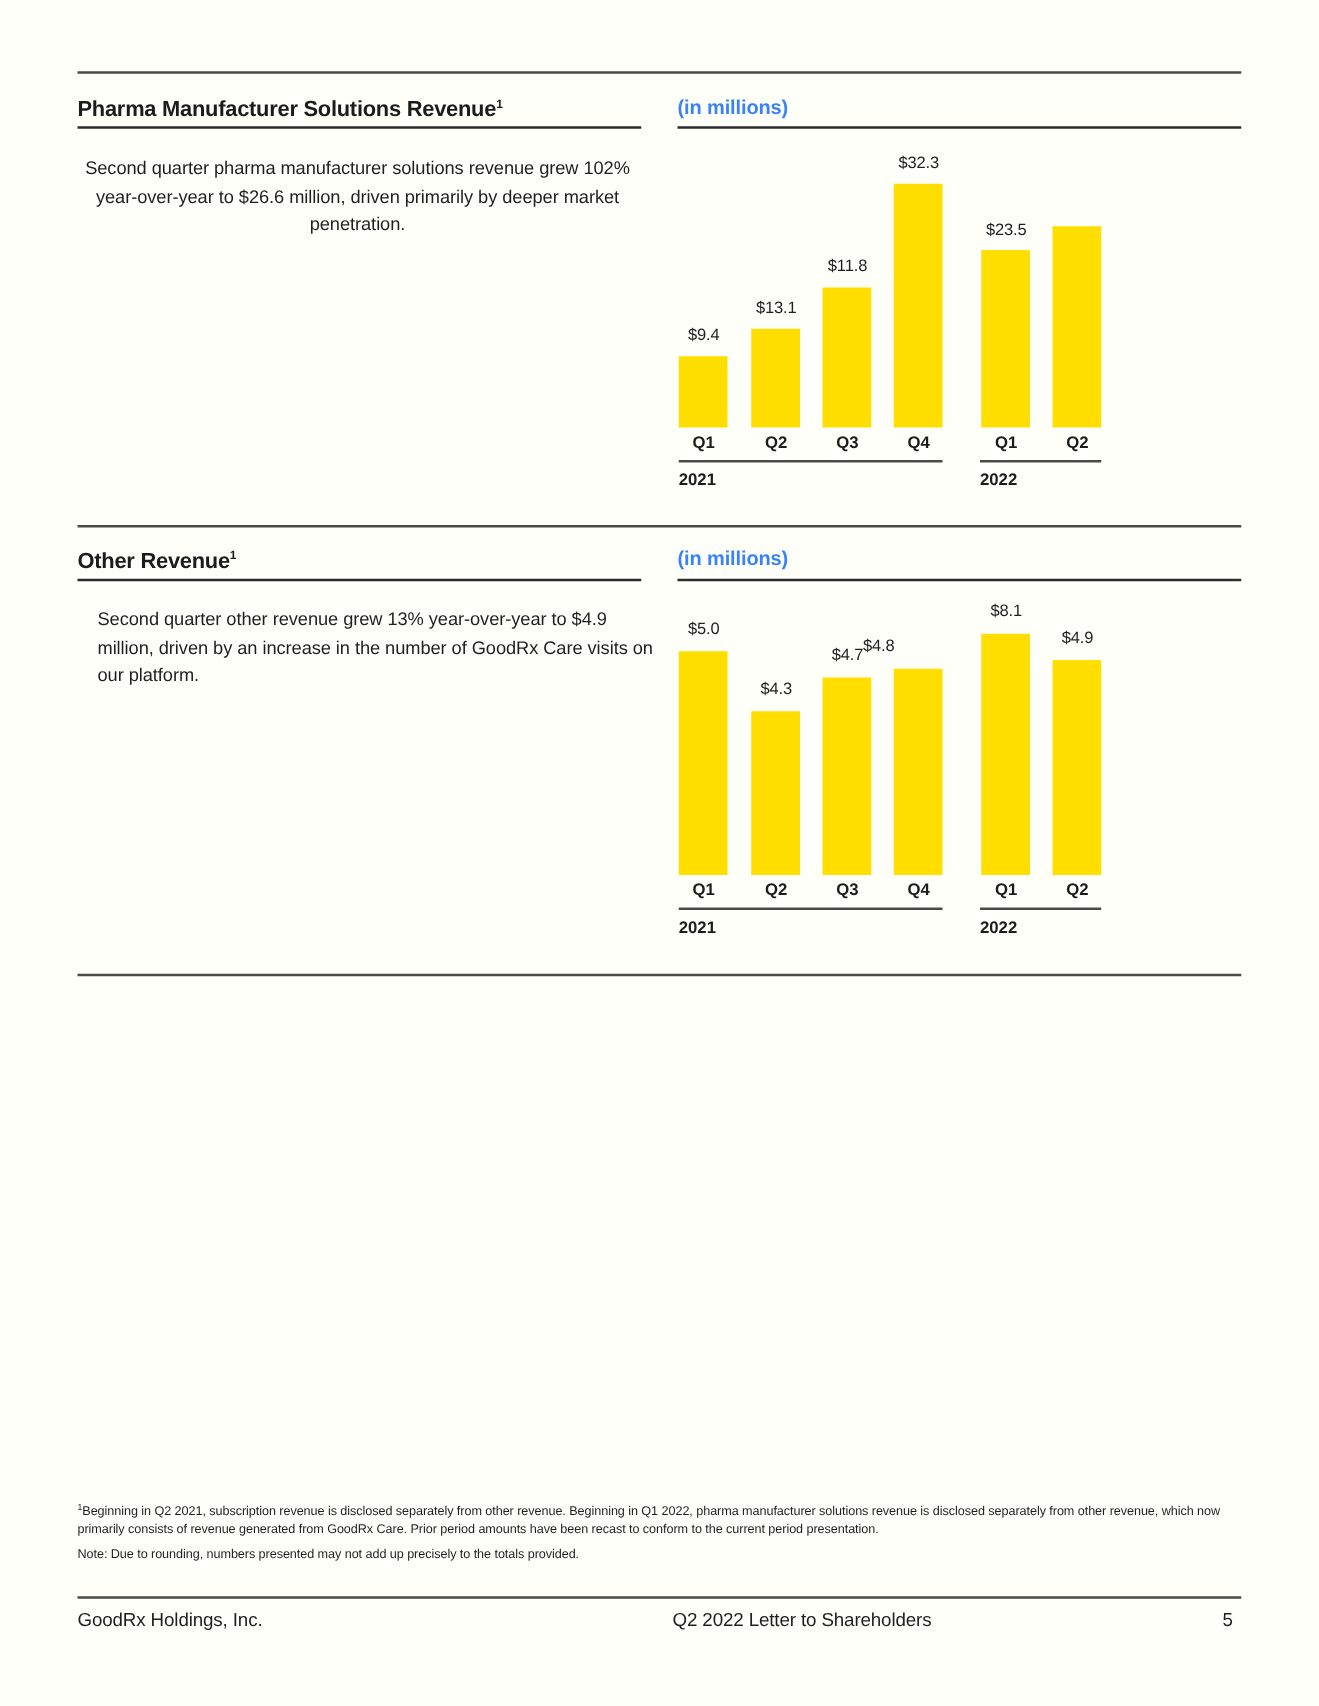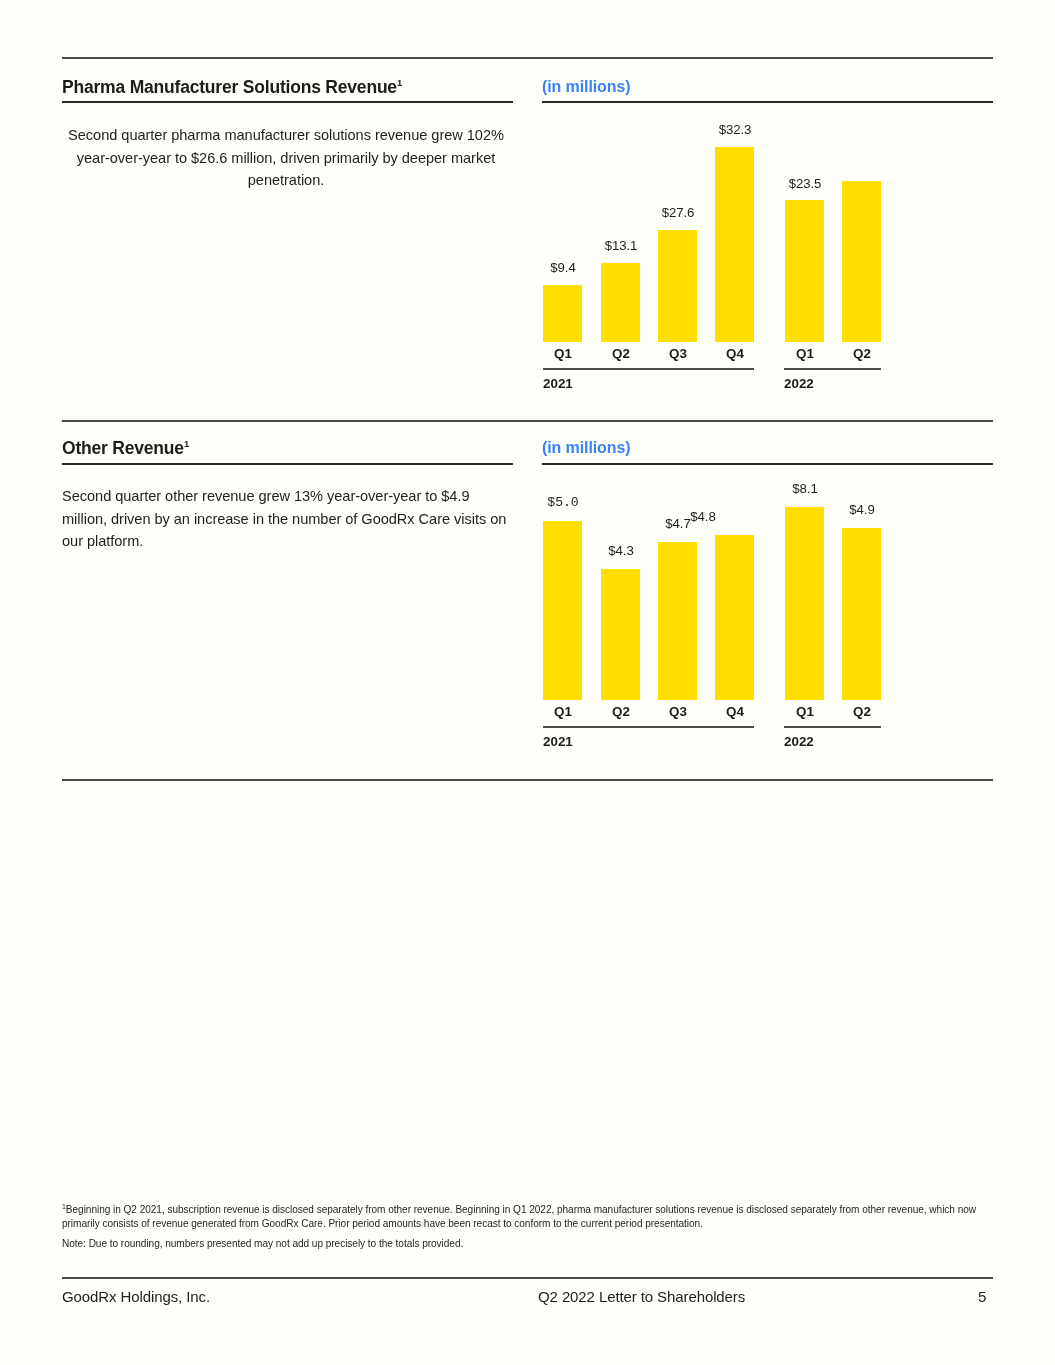--- a/index.html
+++ b/index.html
@@ -152,21 +152,21 @@
   <div class="chart" style="left:0; top:0;">
 
     <div class="bar-value" style="left:523px; top:260px; width:80px;">$9.4</div>
     <div class="bar" style="left:543px; top:285px; width:39px; height:57px;"></div>
     <div class="bar-cat" style="left:523px; top:346px; width:80px;">Q1</div>
 
     <div class="bar-value" style="left:581px; top:238px; width:80px;">$13.1</div>
     <div class="bar" style="left:601px; top:263px; width:39px; height:79px;"></div>
     <div class="bar-cat" style="left:581px; top:346px; width:80px;">Q2</div>
 
-    <div class="bar-value" style="left:638px; top:205px; width:80px;">$27.6</div>
+    <div class="bar-value" style="left:638px; top:205px; width:80px;">$11.8</div>
     <div class="bar" style="left:658px; top:230px; width:39px; height:112px;"></div>
     <div class="bar-cat" style="left:638px; top:346px; width:80px;">Q3</div>
 
     <div class="bar-value" style="left:695px; top:122px; width:80px;">$32.3</div>
     <div class="bar" style="left:715px; top:147px; width:39px; height:195px;"></div>
     <div class="bar-cat" style="left:695px; top:346px; width:80px;">Q4</div>
 
     <div class="bar-value" style="left:765px; top:176px; width:80px;">$23.5</div>
     <div class="bar" style="left:785px; top:200px; width:39px; height:142px;"></div>
     <div class="bar-cat" style="left:765px; top:346px; width:80px;">Q1</div>
@@ -183,25 +183,25 @@
 
   <div class="rule-full" style="top:420px;"></div>
 
   <div class="sec-title" style="left:62px; top:438px;"><span>Other Revenue</span><sup>1</sup></div>
 
   <div class="chart-unit" style="left:542px; top:439px;">(in millions)</div>
 
   <div class="rule-head left" style="top:463px;"></div>
   <div class="rule-head right" style="top:463px;"></div>
 
-  <div class="sec-body" style="top:485px;">Second quarter other revenue grew 13% year-over-year to $4.9 million, driven by an increase in the number of GoodRx Care visits on our platform.</div>
+  <div class="sec-body" style="top:485px;margin-left:16px;">Second quarter other revenue grew 13% year-over-year to $4.9 million, driven by an increase in the number of GoodRx Care visits on our platform.</div>
 
   <div class="chart" style="left:0; top:0;">
 
-    <div class="bar-value" style="left:523px; top:495px; width:80px;font-family:Liberation Mono, monospace;">$5.0</div>
+    <div class="bar-value" style="left:523px; top:495px; width:80px;">$5.0</div>
     <div class="bar" style="left:543px; top:521px; width:39px; height:179px;"></div>
     <div class="bar-cat" style="left:523px; top:704px; width:80px;">Q1</div>
 
     <div class="bar-value" style="left:581px; top:543px; width:80px;">$4.3</div>
     <div class="bar" style="left:601px; top:569px; width:39px; height:131px;"></div>
     <div class="bar-cat" style="left:581px; top:704px; width:80px;">Q2</div>
 
     <div class="bar-value" style="left:638px; top:516px; width:80px;">$4.7</div>
     <div class="bar" style="left:658px; top:542px; width:39px; height:158px;"></div>
     <div class="bar-cat" style="left:638px; top:704px; width:80px;">Q3</div>

